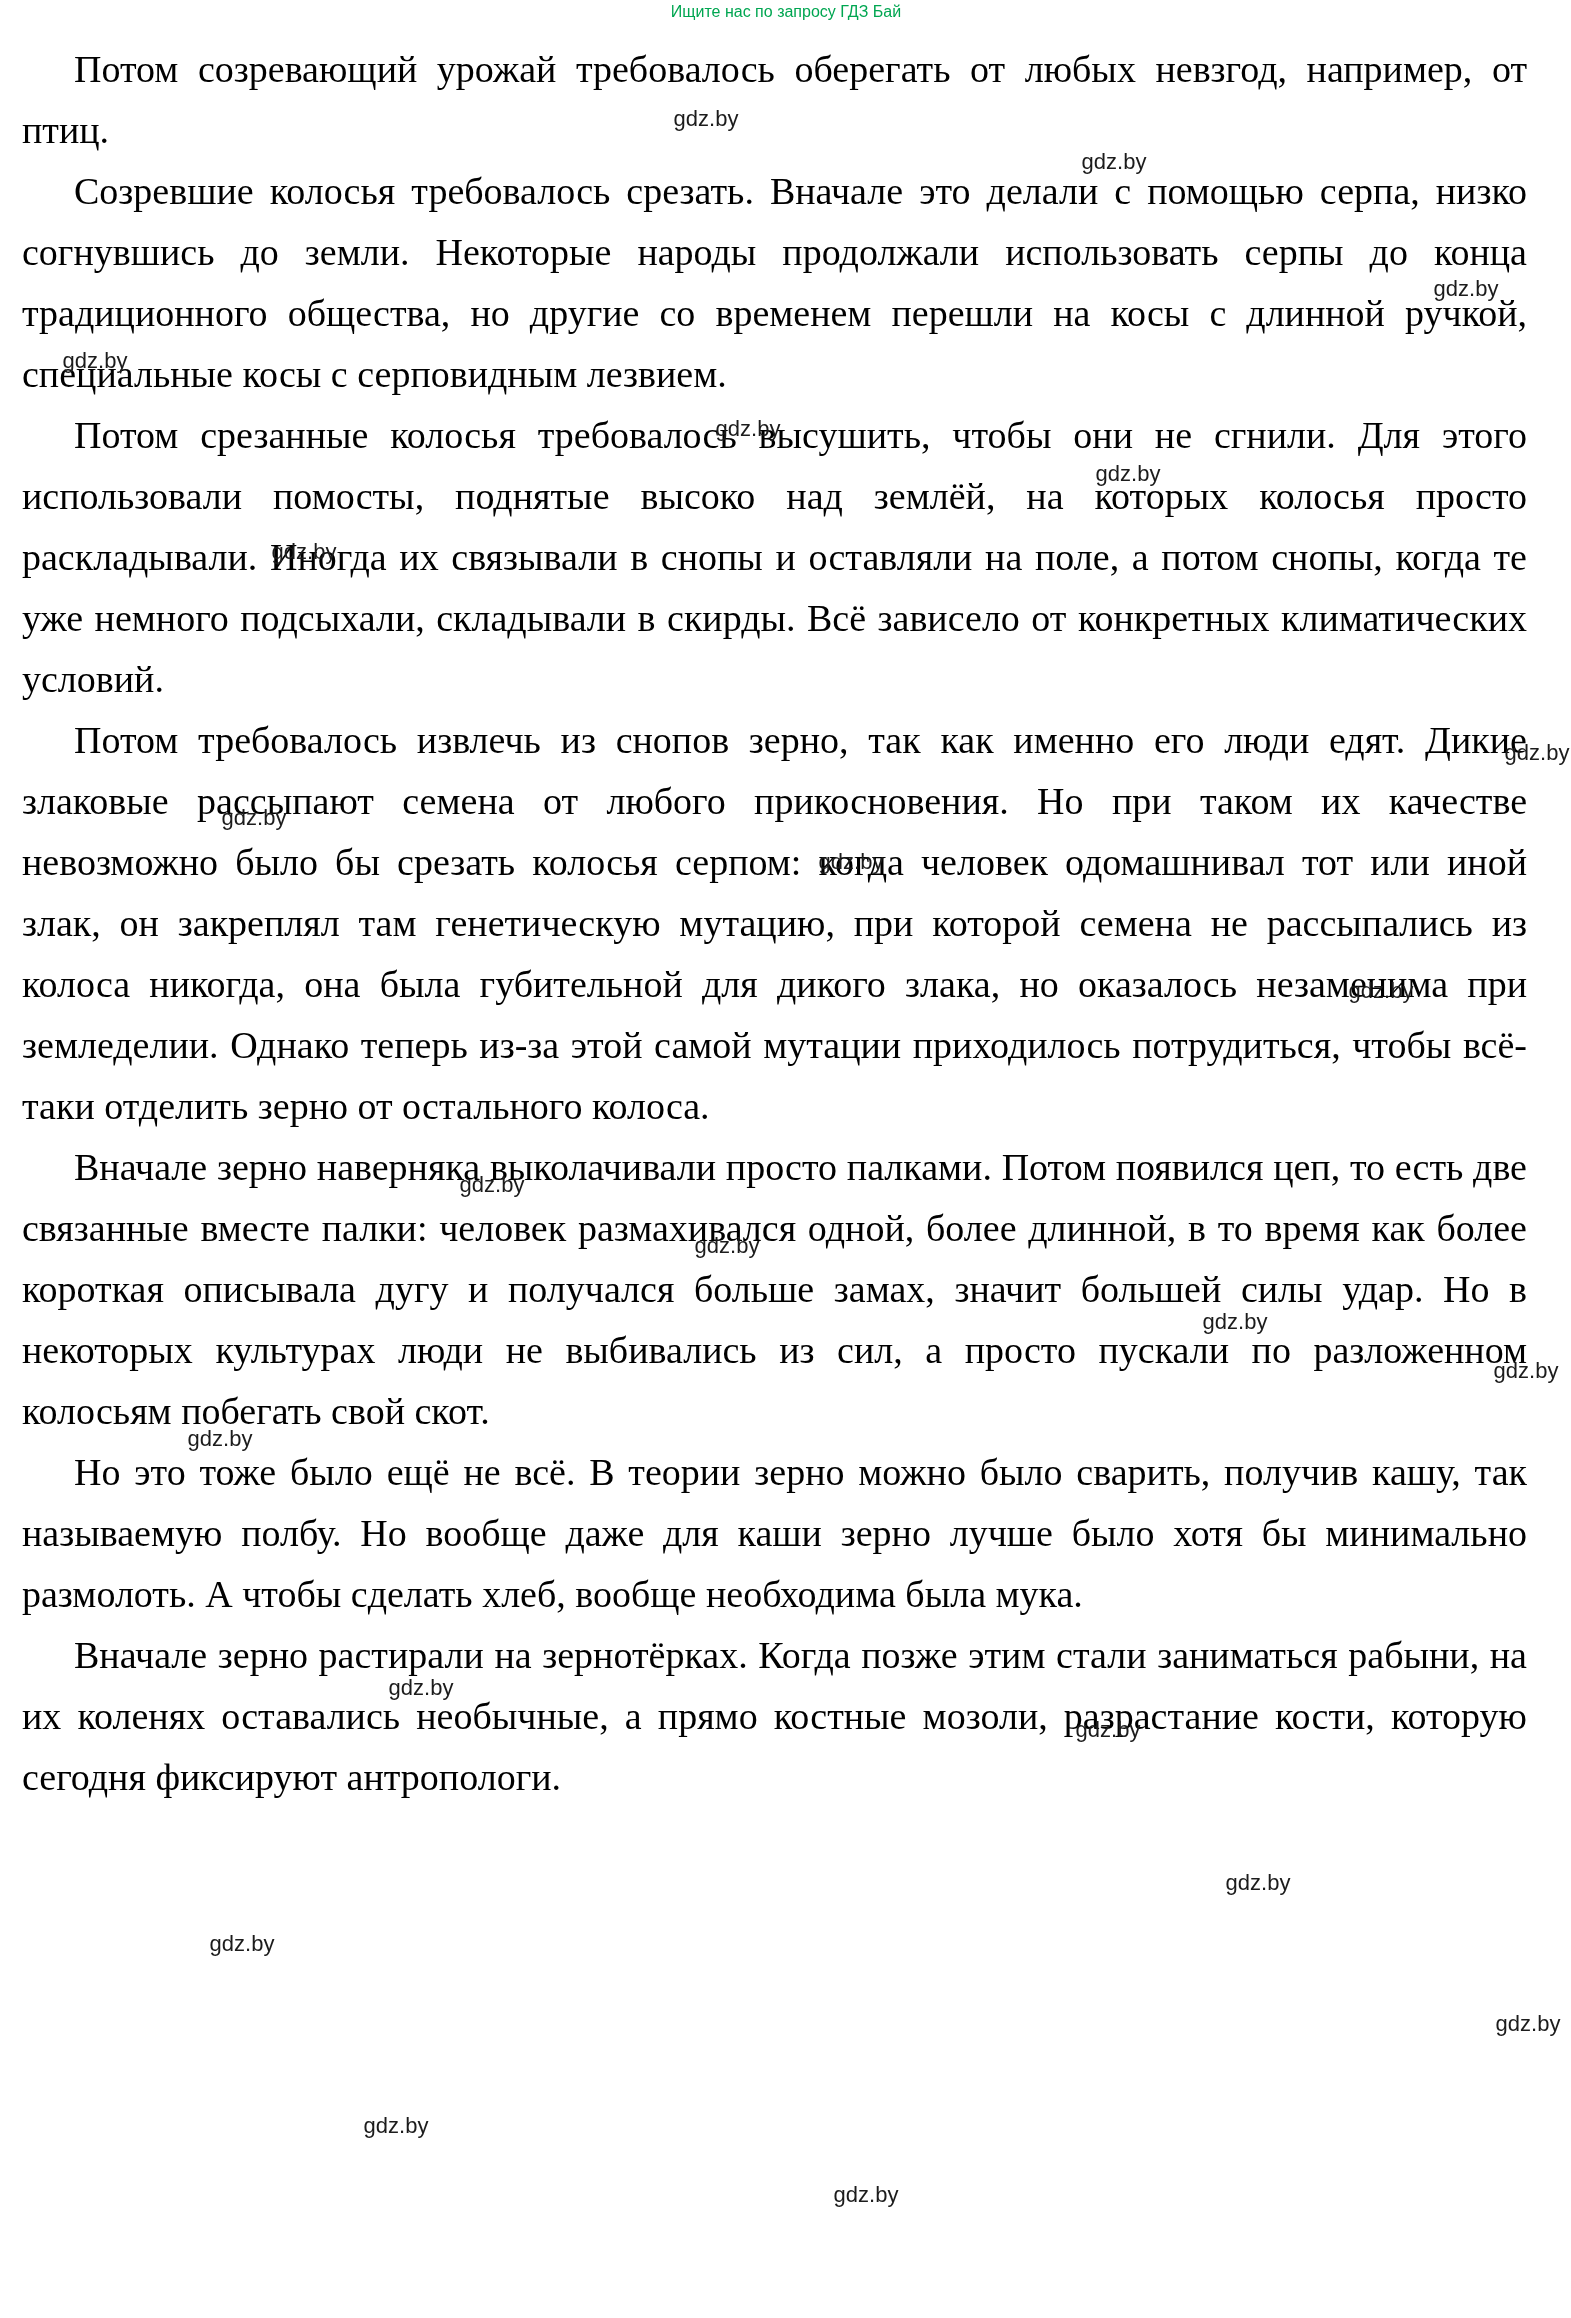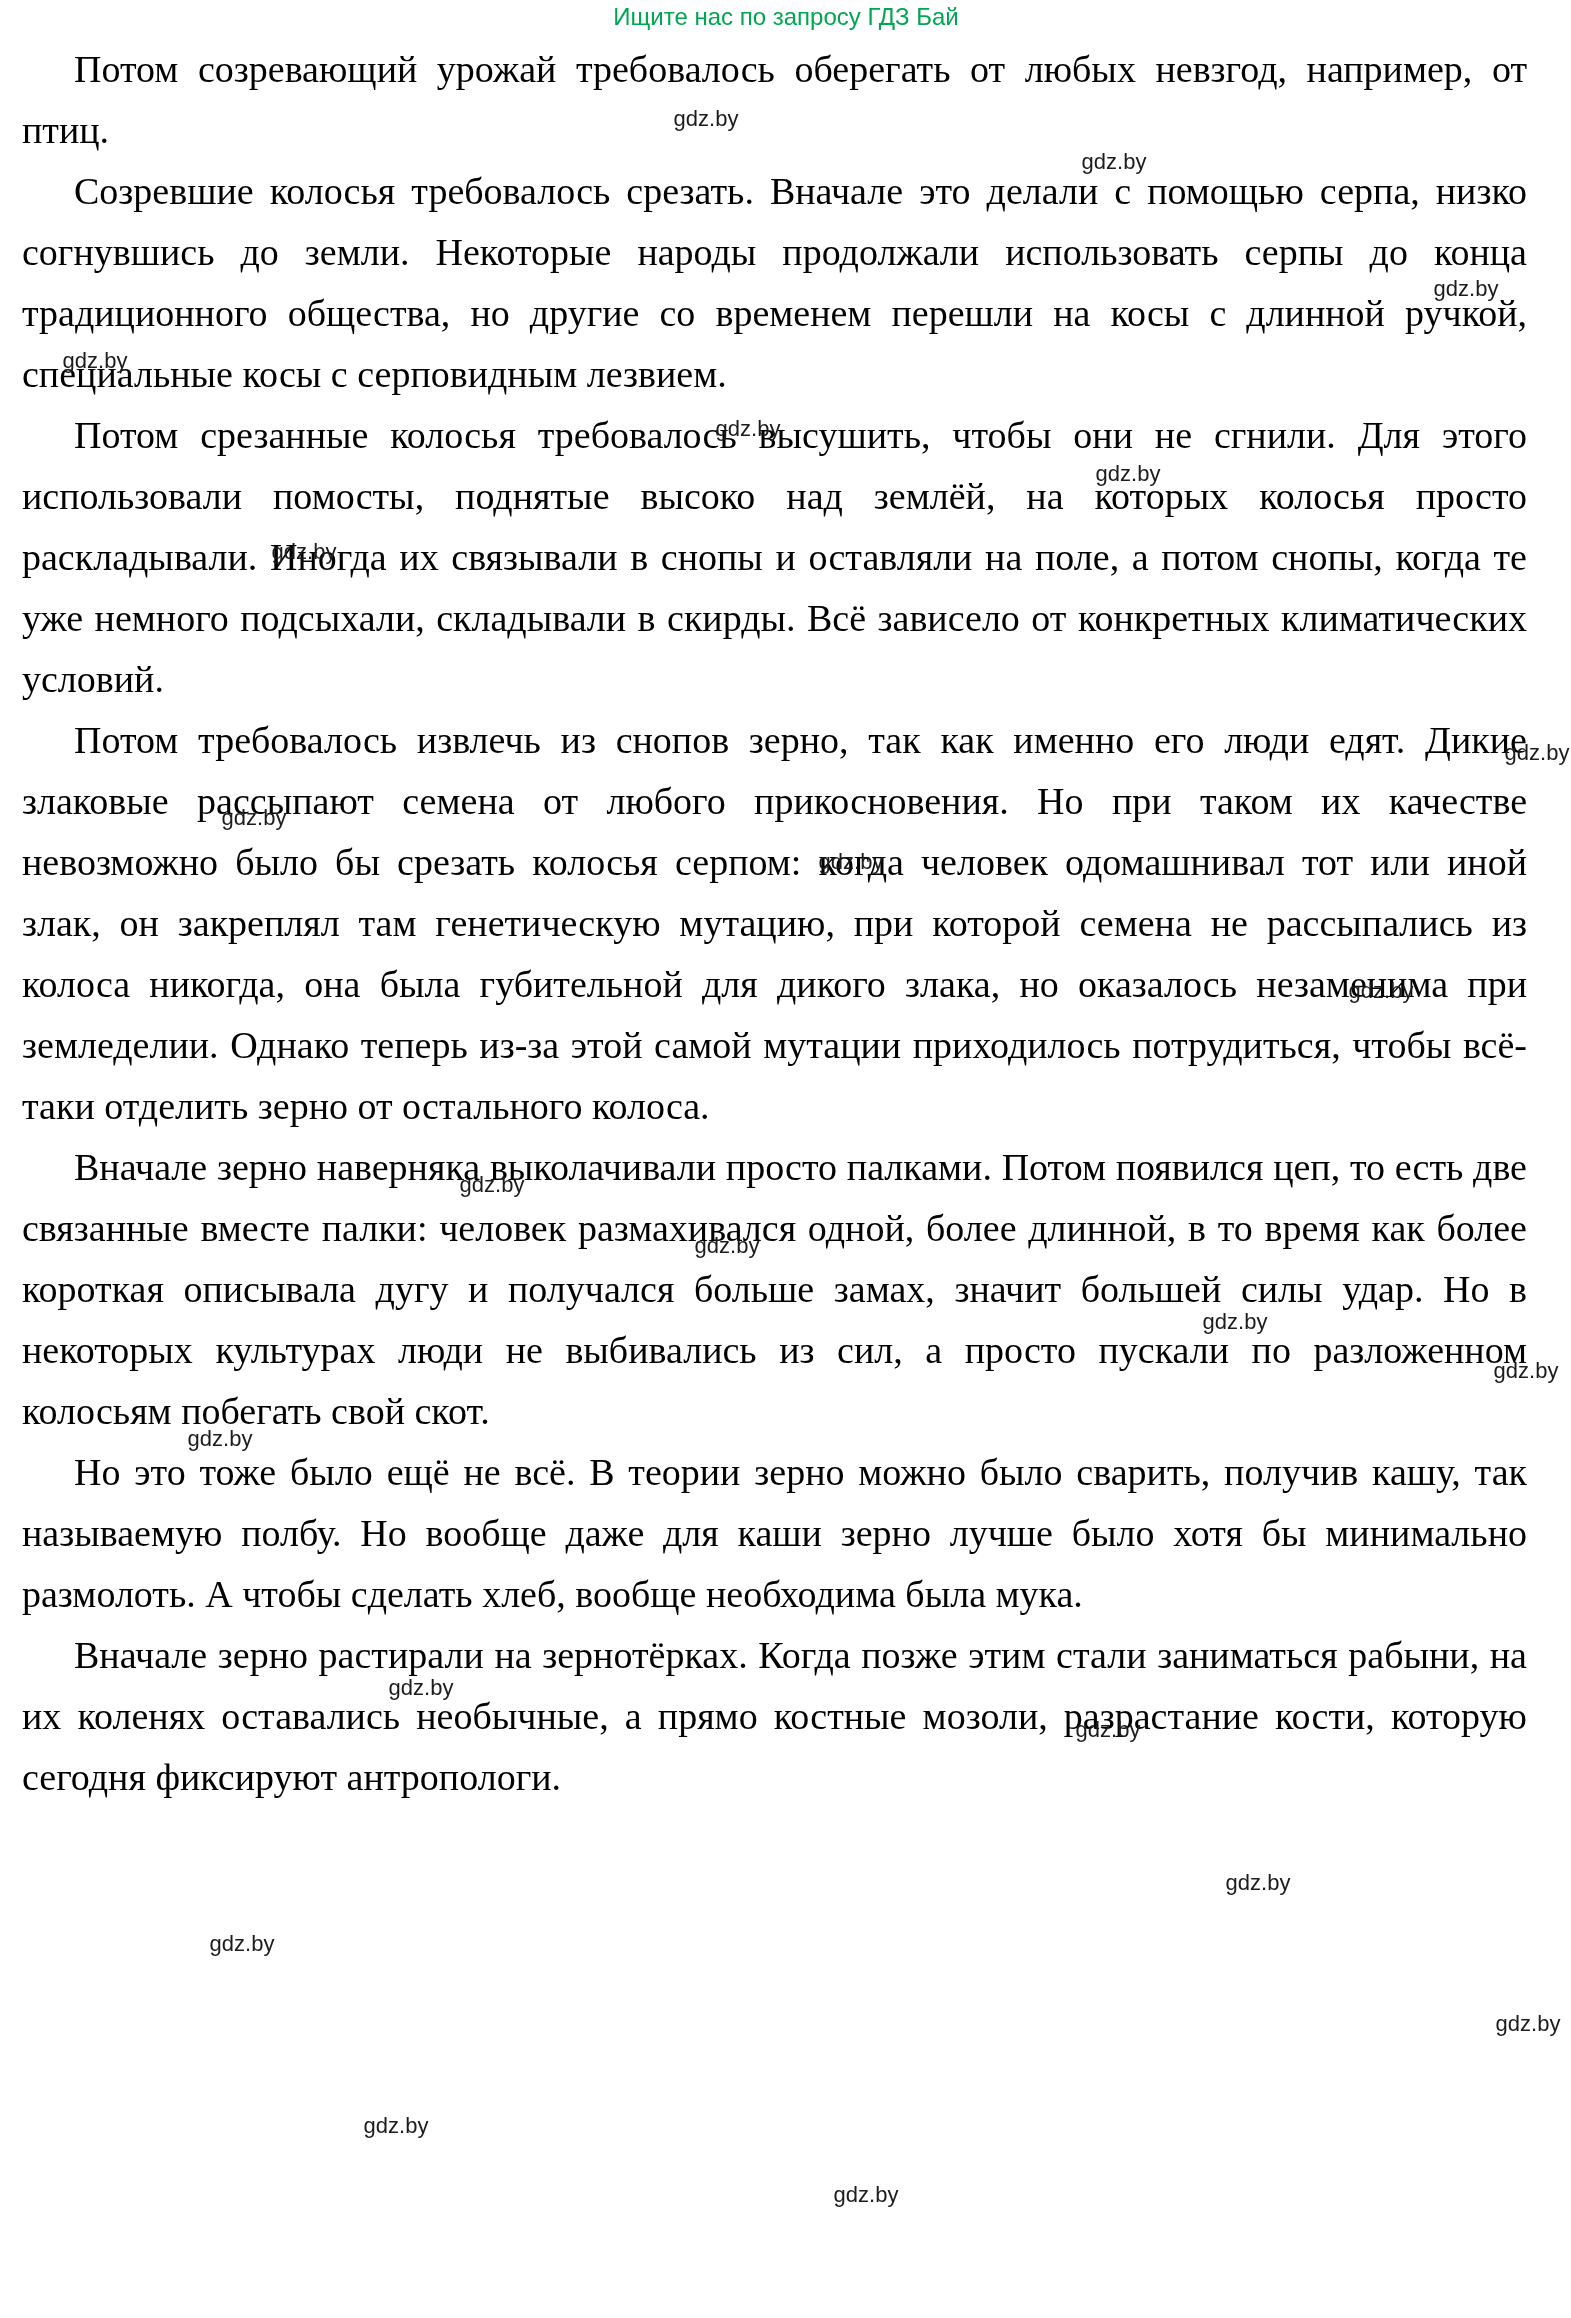--- a/index.html
+++ b/index.html
@@ -15,21 +15,21 @@
     overflow: hidden;
     font-family: "Liberation Serif", serif;
   }
   .banner {
     position: absolute;
     left: 0;
     width: 100%;
     text-align: center;
     color: #00a651;
     font-family: "Liberation Sans", sans-serif;
-    font-size: 24px;
+    font-size: 16px;
     font-weight: 400;
   }
   .banner.top { top: 3.1px; }
   .banner.bottom { bottom: 6.2px; }
   .content {
     position: absolute;
     top: 39px;
     left: 22px;
     right: 45px;
     color: #000000;

